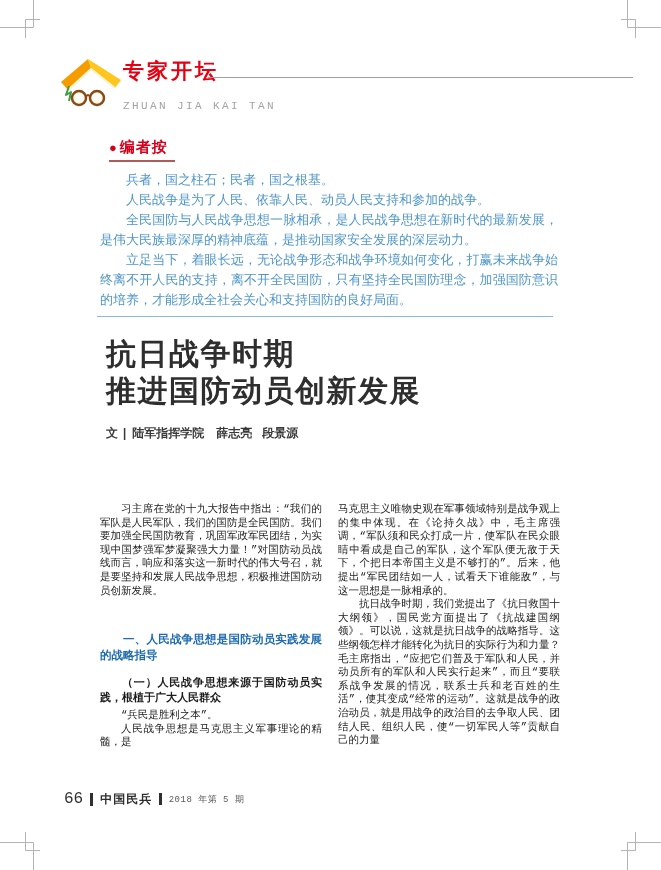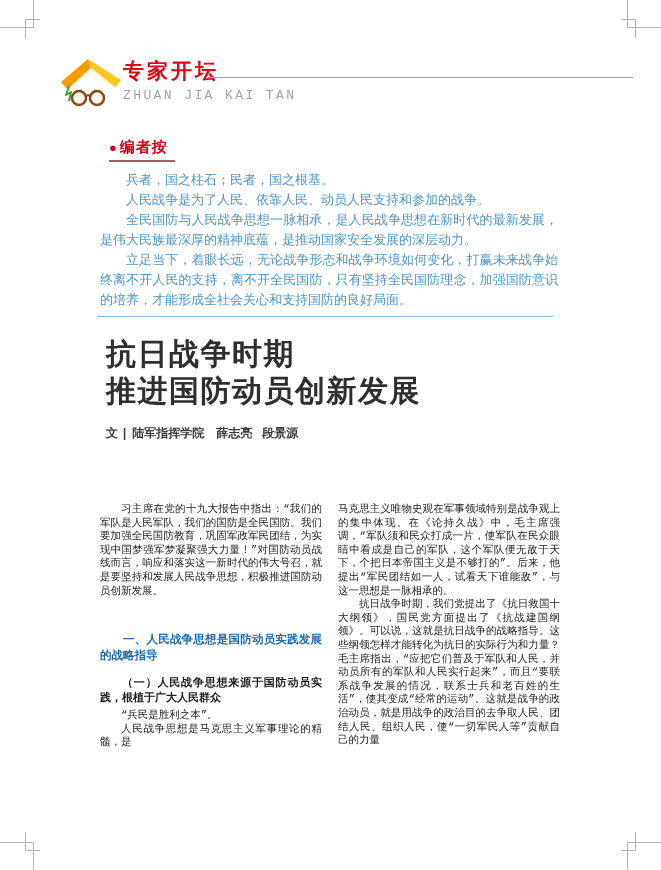--- a/index.html
+++ b/index.html
@@ -12,21 +12,21 @@
   .crop path{stroke:#b3b3b3;stroke-width:1;fill:none;}
   .crop.tl{left:0;top:0;}
   .crop.tr{right:0;top:0;}
   .crop.bl{left:0;bottom:0;}
   .crop.br{right:0;bottom:0;}
 
   
   .masthead-logo{position:absolute;left:58px;top:56px;}
   .masthead-text{position:absolute;left:123px;top:62px;}
   .masthead-title{font-size:21px;font-weight:700;color:#e60012;letter-spacing:3px;line-height:22px;}
-  .masthead-sub{font-size:13px;color:#a3a3a3;letter-spacing:2.4px;margin-top:4px;}
+  .masthead-sub{font-size:11px;color:#a3a3a3;letter-spacing:2.4px;margin-top:16px;}
   .masthead-rule{position:absolute;left:208px;top:77px;width:425px;height:1px;background:#9e9e9e;}
 
   
   .editor-label{position:absolute;left:109px;top:138px;font-size:15px;font-weight:700;color:#d6001c;letter-spacing:1px;}
   .editor-label .dot{font-size:13px;margin-right:2px;}
   .editor-underline{position:absolute;left:109px;top:160px;width:66px;height:1.5px;background:#b05a5a;}
   .editor-paragraphs{position:absolute;left:100px;top:171px;width:458px;
     font-size:13px;line-height:20px;color:#4f96c8;text-align:justify;}
   .editor-paragraphs p{margin:0;text-indent:2em;}
   .editor-divider{position:absolute;left:97px;top:316px;width:456px;height:1px;background:#8ab9dc;}
@@ -116,14 +116,21 @@
       <div class="h-bold">（一）人民战争思想来源于国防动员实践，根植于广大人民群众</div>
       <p>“兵民是胜利之本”。</p>
       <p>人民战争思想是马克思主义军事理论的精髓，是</p>
     </div>
     <div class="col">
       <p class="no-indent">马克思主义唯物史观在军事领域特别是战争观上的集中体现。在《论持久战》中，毛主席强调，“军队须和民众打成一片，使军队在民众眼睛中看成是自己的军队，这个军队便无敌于天下，个把日本帝国主义是不够打的”。后来，他提出“军民团结如一人，试看天下谁能敌”，与这一思想是一脉相承的。</p>
       <p>抗日战争时期，我们党提出了《抗日救国十大纲领》，国民党方面提出了《抗战建国纲领》。可以说，这就是抗日战争的战略指导。这些纲领怎样才能转化为抗日的实际行为和力量？毛主席指出，“应把它们普及于军队和人民，并动员所有的军队和人民实行起来”，而且“要联系战争发展的情况，联系士兵和老百姓的生活”，使其变成“经常的运动”。这就是战争的政治动员，就是用战争的政治目的去争取人民、团结人民、组织人民，使“一切军民人等”贡献自己的力量</p>
     </div>
   </div>
 
+  <div class="footer">
+    <span class="pageno">66</span>
+    <span class="bar"></span>
+    <span class="mag">中国民兵</span>
+    <span class="bar thin"></span>
+    <span class="issue">2018 年第 5 期</span>
+  </div>
 
 </div>
 
 </body></html>

